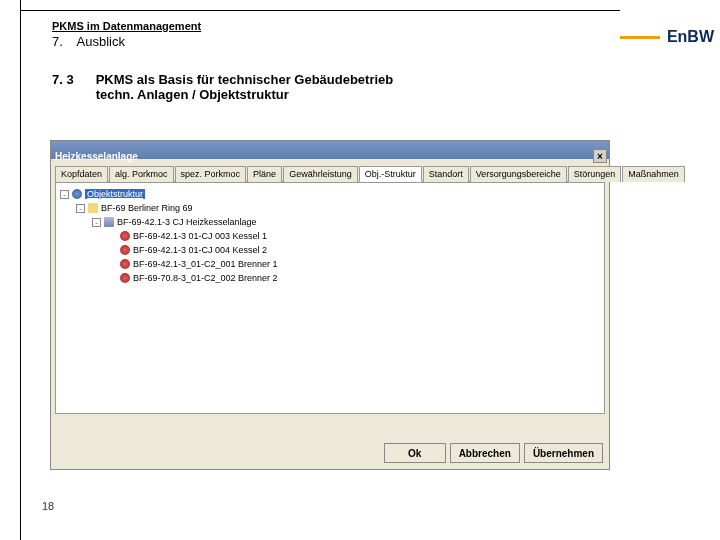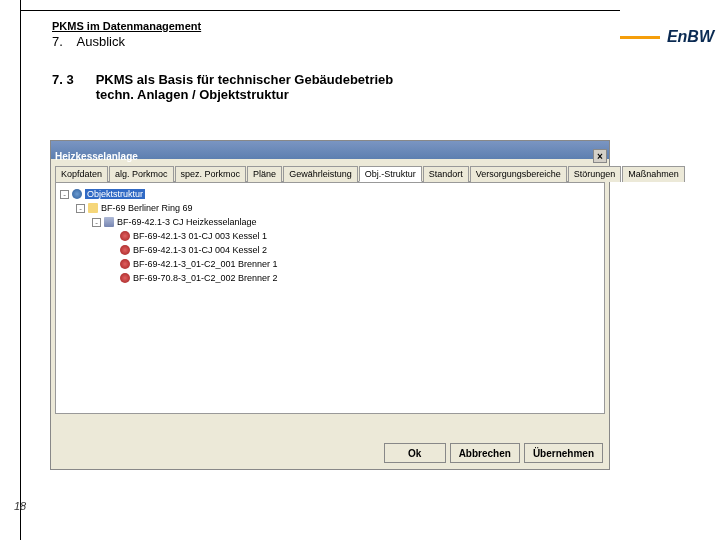--- a/index.html
+++ b/index.html
@@ -8,21 +8,21 @@
     width: 720px;
     height: 540px;
     background: #fff;
     font-family: Arial, sans-serif;
     position: relative;
     overflow: hidden;
   }
   .vline { position: absolute; left: 20px; top: 0; bottom: 0; width: 1px; background: #000; }
   .hline { position: absolute; left: 20px; right: 100px; top: 10px; height: 1px; background: #000; }
   .logo-line { position: absolute; right: 60px; top: 36px; width: 40px; height: 0; border-top: 3px solid #f59e0b; }
-  .logo { position: absolute; right: 6px; top: 28px; font-size: 16px; font-weight: bold; color: #0a2a52; font-style: italic; }
+  .logo { position: absolute; right: 6px; top: 28px; font-size: 16px; font-weight: bold; color: #0a2a52; }
   .header { position: absolute; left: 52px; top: 20px; right: 120px; }
   .title { font-size: 11px; font-weight: bold; text-decoration: underline; color: #000; }
   .subtitle { font-size: 13px; margin-top: 2px; color: #000; }
   .section { position: absolute; left: 52px; top: 72px; right: 120px; font-size: 13px; font-weight: bold; color: #000; }
   .section .num { display: inline-block; width: 40px; }
   .section .txt { display: inline-block; vertical-align: top; }
 
   .win {
     position: absolute;
     left: 50px; top: 140px;
@@ -105,40 +105,41 @@
     border-radius: 50%;
   }
   .ic-globe { background: radial-gradient(#6b9bd1, #2a5a99); }
   .ic-folder { background: #f5d67a; border-radius: 1px; }
   .ic-cube { background: linear-gradient(#aeb9d6, #7786b2); border-radius: 1px; }
   .ic-red { background: radial-gradient(#e06060, #a02020); }
   .tlab.sel {
     background: #316ac5;
     color: #fff;
     padding: 0 2px;
+    text-decoration: underline;
   }
 
   .buttons {
     position: absolute;
     right: 6px; bottom: 6px;
     display: flex;
     gap: 4px;
   }
   .btn {
     min-width: 62px;
     height: 20px;
     background: #ece9d8;
     border: 1px solid #888;
     font-size: 10px;
     padding: 0 8px;
     cursor: default;
     display: inline-flex;
     align-items: center; justify-content: center; font-weight: bold;
   }
-  .pagenum { position: absolute; left: 14px; top: 500px; font-size: 11px; color: #333; font-style: italic; }
+  .pagenum { position: absolute; left: 42px; top: 500px; font-size: 11px; color: #333; }
 </style>
 </head>
 <body>
 
 <div class="vline"></div>
 <div class="hline"></div>
 <div class="logo-line"></div>
 <div class="logo">EnBW</div>
 
 <div class="header">

